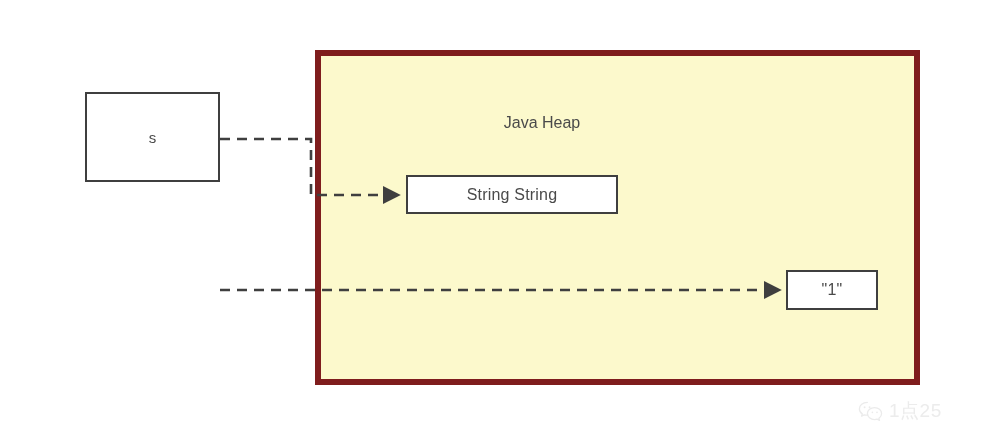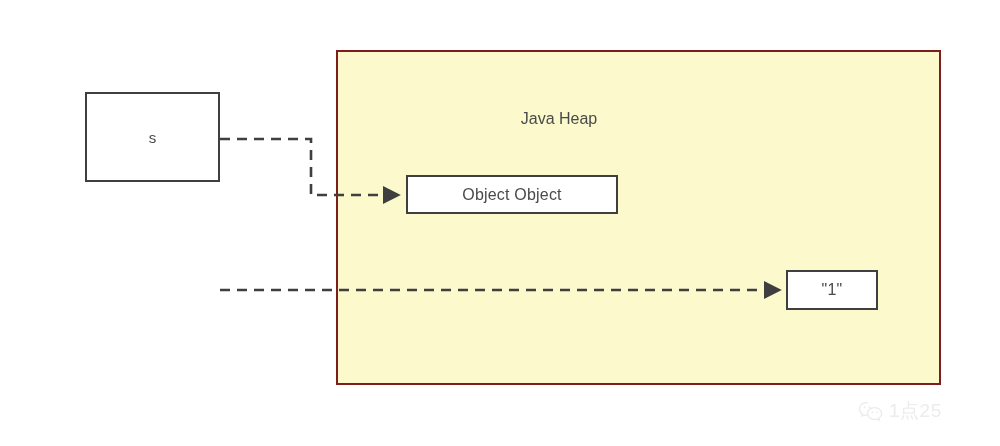--- a/index.html
+++ b/index.html
@@ -32,26 +32,26 @@
   
   .var-box {
     background: #ffffff;
   }
   #var-s  { left: 85px;  top: 92px;  width: 135px; height: 90px; }
   #var-s1 { left: 85px;  top: 245px; width: 135px; height: 88px; }
 
   
   #heap {
     position: absolute;
-    left: 336px;
+    left: 315px;
     top: 50px;
     width: 605px;
     height: 335px;
     box-sizing: border-box;
-    border: 2px solid #7f1d1d;
+    border: 6px solid #7f1d1d;
     background: #fcf9cc;
   }
   #heap-label {
     position: absolute;
     left: 0;
     top: 58px;
     width: 100%;
     text-align: center;
     color: #4a4a4a;
     font-size: 16px;
@@ -110,21 +110,21 @@
     <div id="heap-label">Java Heap</div>
 
   </div>
 
   <div id="var-s" class="box var-box">
     <span>s</span>
   </div>
 
 
   <div id="string-object" class="box">
-    <span>Object Object</span>
+    <span>String String</span>
   </div>
 
   <div id="literal-box" class="box">
     <span>"1"</span>
   </div>
 
   <svg id="connectors" viewBox="0 0 1000 446" width="1000" height="446">
     <defs>
       <marker id="arrow-head" viewBox="0 0 10 10" refX="9" refY="5" markerWidth="7" markerHeight="7" orient="auto-start-reverse">
         <path d="M 0 0 L 10 5 L 0 10 z" fill="#3f3f3f"></path>

